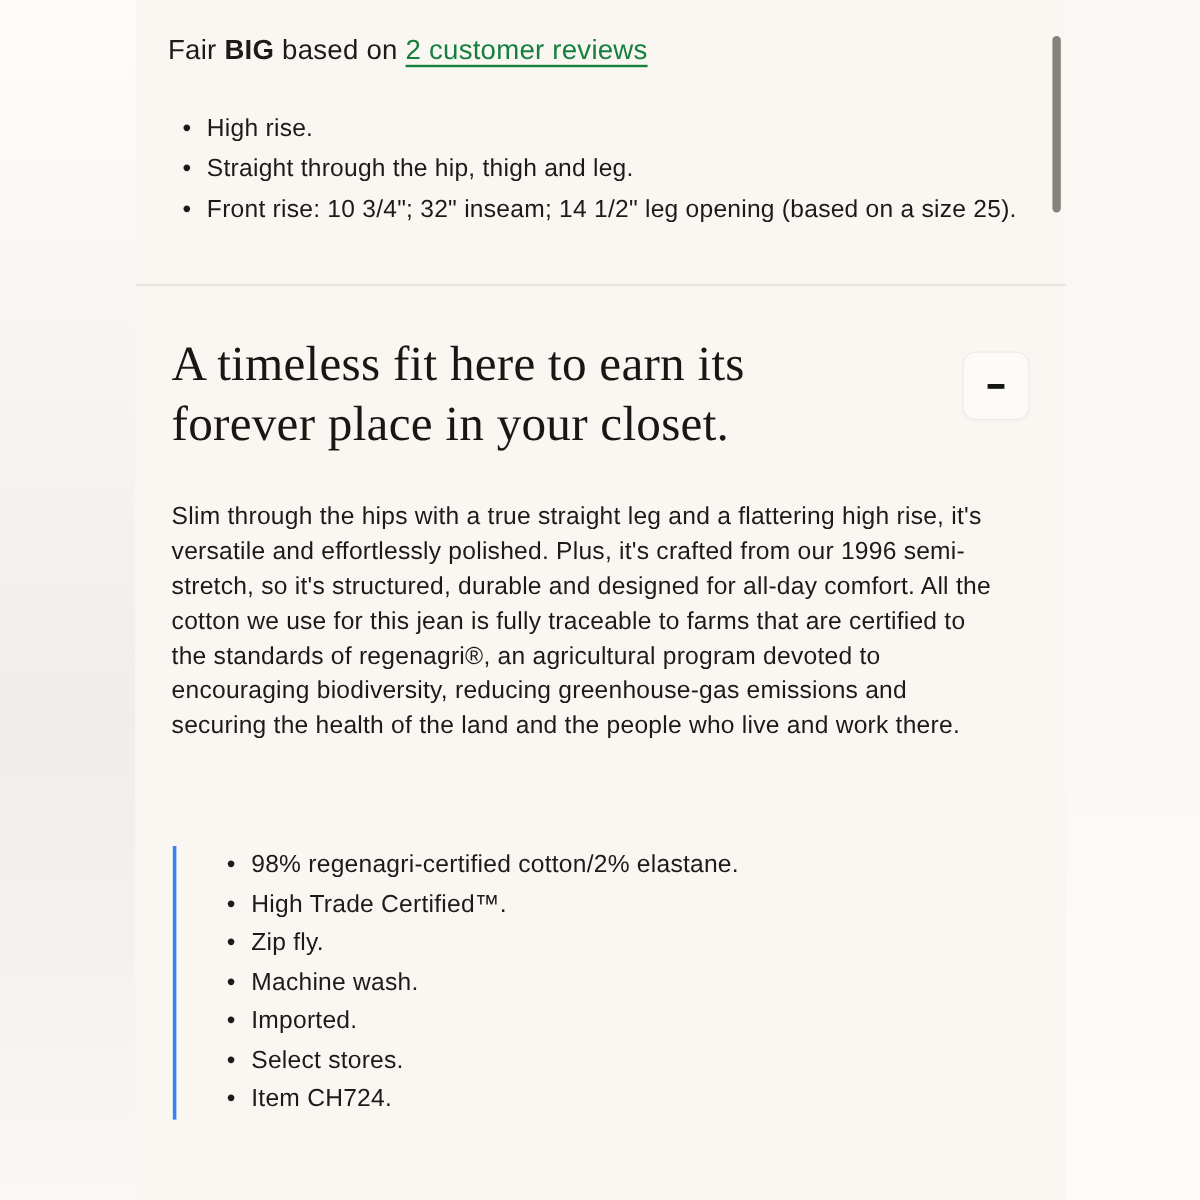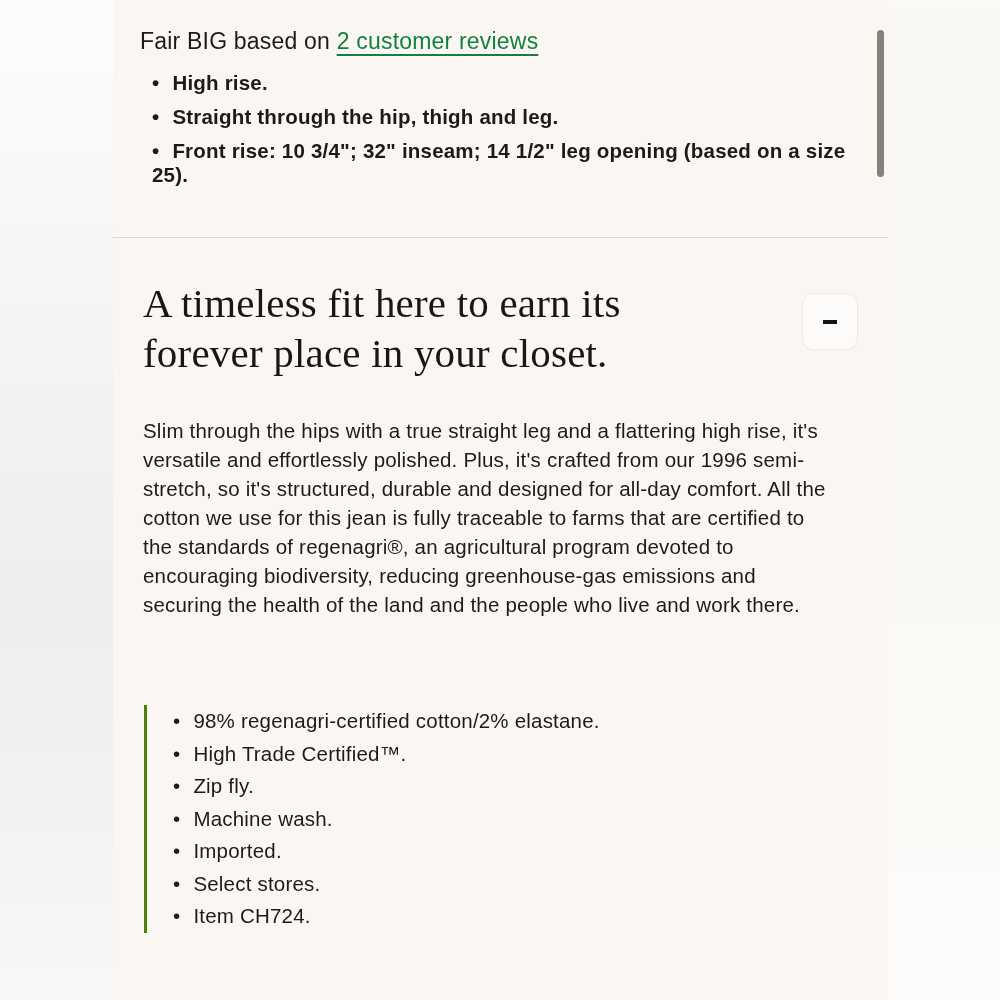--- a/index.html
+++ b/index.html
@@ -26,27 +26,27 @@
   }
 
   
   .fit-section {
     position: relative;
     height: 238px;
     padding: 26px 40px 0 27px;
     border-bottom: 1px solid #dbd8d3;
   }
   .fit-line { font-size: 23px; line-height: 30px; letter-spacing: 0.2px; }
-  .fit-line b { font-weight: 400; margin-top: 20px; }
+  .fit-line b { font-weight: 700; margin-top: 20px; }
   .fit-link {
     color: #15803d; text-decoration: underline;
     text-decoration-thickness: 2px; text-underline-offset: 5px;
     cursor: pointer;
   }
-  .fit-bullets { margin-top: 15px; padding-left: 12px; font-weight: bold; }
+  .fit-bullets { margin-top: 39px; padding-left: 12px; }
   .fit-bullets .li {
     font-size: 20.5px; line-height: 24px; margin-bottom: 10px;
     letter-spacing: 0.2px;
   }
   .li::before { content: "•"; display: inline; margin-right: 13px; }
 
   .scroll-thumb {
     position: absolute; right: 4px; top: 30px; width: 7px; height: 147px;
     border-radius: 4px; background: #87817c; cursor: pointer;
   }
@@ -76,22 +76,22 @@
   .desc-body {
     margin-top: 38px;
     font-size: 20.5px; line-height: 29px;
     max-width: 695px;
     letter-spacing: 0.2px;
   }
 
   .detail-list {
     margin-top: 86px;
     margin-left: 1px;
-    border-left: 3px solid #4d7c0f;
-    padding-left: 26px;
+    border-left: 3px solid #3b82f6;
+    padding-left: 42px;
   }
   .detail-list .li {
     font-size: 20.5px; line-height: 32.5px; letter-spacing: 0.2px;
   }
 </style>
 </head>
 <body>
 
 <div class="gutter-left"></div>
 <div class="gutter-right"></div>

